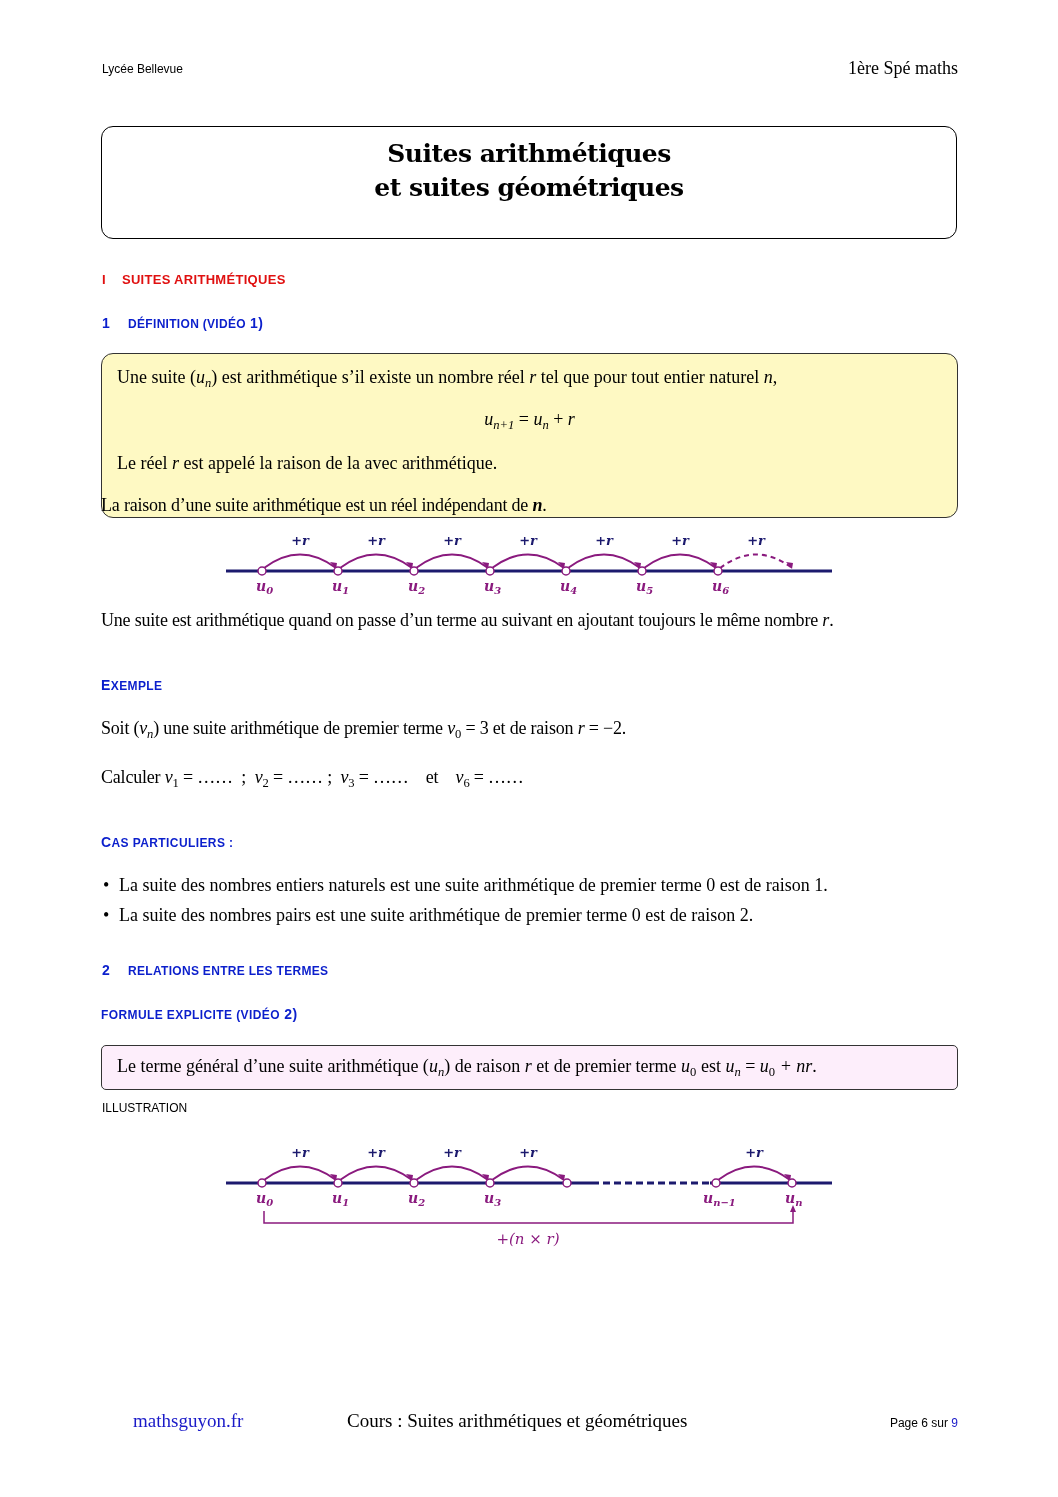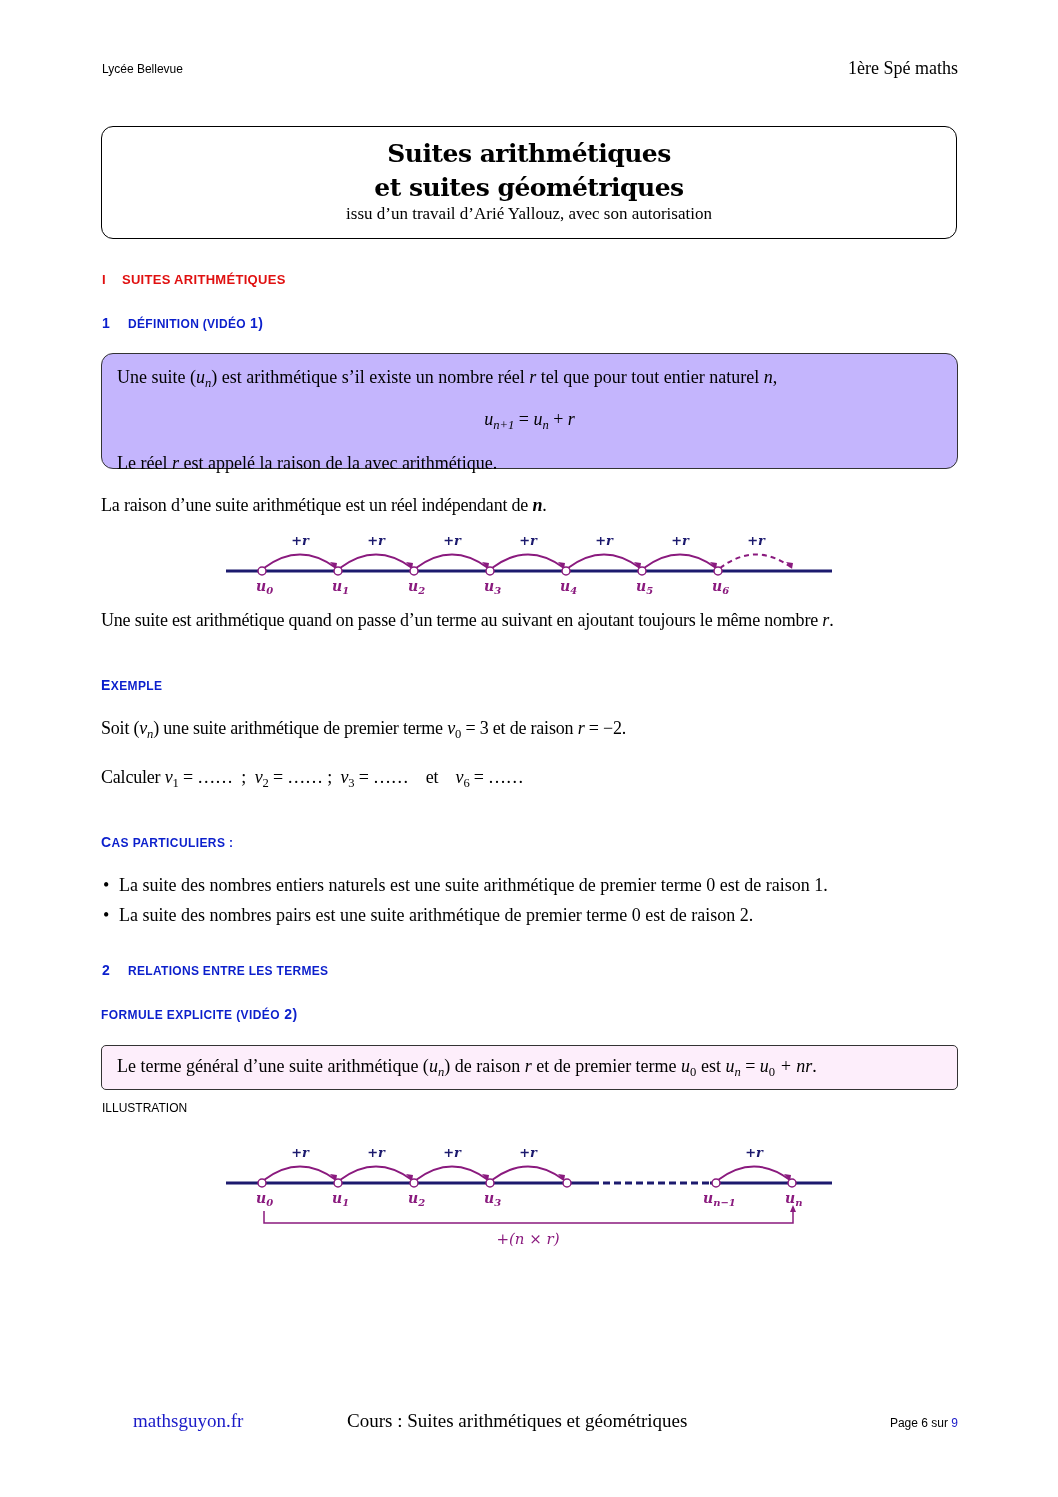--- a/index.html
+++ b/index.html
@@ -16,21 +16,21 @@
   .subtitle { font-family: "Liberation Serif", serif; font-size: 17px; line-height: 18px; }
 
   .h1 { left: 102px; top: 272px; color: #e01010; font-weight: bold; font-size: 13px; letter-spacing: 0.3px; }
   .h1 .num { margin-right: 16px; }
   .h2 { color: #0b1fcc; font-weight: bold; font-size: 14px; letter-spacing: 0.3px; }
   .h2 .num { margin-right: 18px; }
   .h2 .sc { font-size: 12px; }
   .h3 { color: #0b1fcc; font-weight: bold; font-size: 14px; letter-spacing: 0.4px; }
   .h3 .sc { font-size: 12px; }
 
-  .def-box { left: 101px; top: 353px; width: 857px; height: 116px; border: 1.5px solid #333; border-radius: 12px; background: #c4b5fd; box-sizing: border-box; }
+  .def-box { left: 101px; top: 353px; width: 857px; height: 165px; border: 1.5px solid #333; border-radius: 12px; background: #fef9c3; box-sizing: border-box; }
   .def-box p { margin: 0; position: absolute; left: 15px; font-family: "Liberation Serif", serif; font-size: 18px; }
 
   .body-text { font-family: "Liberation Serif", serif; font-size: 18px; letter-spacing: -0.2px; }
   .bold-serif { font-weight: bold; }
 
   .formula-box { left: 101px; top: 1045px; width: 857px; height: 45px; border: 1.5px solid #333; border-radius: 5px; background: #fdeefb; box-sizing: border-box; }
   .formula-box p { margin: 0; position: absolute; left: 15px; top: 10px; font-family: "Liberation Serif", serif; font-size: 18px; text-align: right; }
 
   .footer-left { left: 101px; top: 1410px; color: #1a1ac8; font-family: "Liberation Serif", serif; font-size: 19px; margin-left: 32px; }
   .footer-center { left: 347px; top: 1410px; font-family: "Liberation Serif", serif; font-size: 19px; }
@@ -45,21 +45,20 @@
 </style>
 </head>
 <body>
 
 <div class="abs sans hdr-left">Lycée Bellevue</div>
 <div class="abs hdr-right">1ère Spé maths</div>
 
 <div class="abs title-box">
   <div class="title-line first">Suites arithmétiques</div>
   <div class="title-line">et suites géométriques</div>
-  <div class="subtitle">issu d’un travail d’Arié Yallouz, avec son autorisation</div>
 </div>
 
 <div class="abs sans h1">
   <span class="num">I</span><span>SUITES ARITHMÉTIQUES</span>
 </div>
 
 <div class="abs sans h2" style="left:102px; top:315px;">
   <span class="num">1</span><span class="sc"><span>DÉFINITION (V</span><span>IDÉO</span><span style="font-size:14px"> 1)</span></span>
 </div>
 

